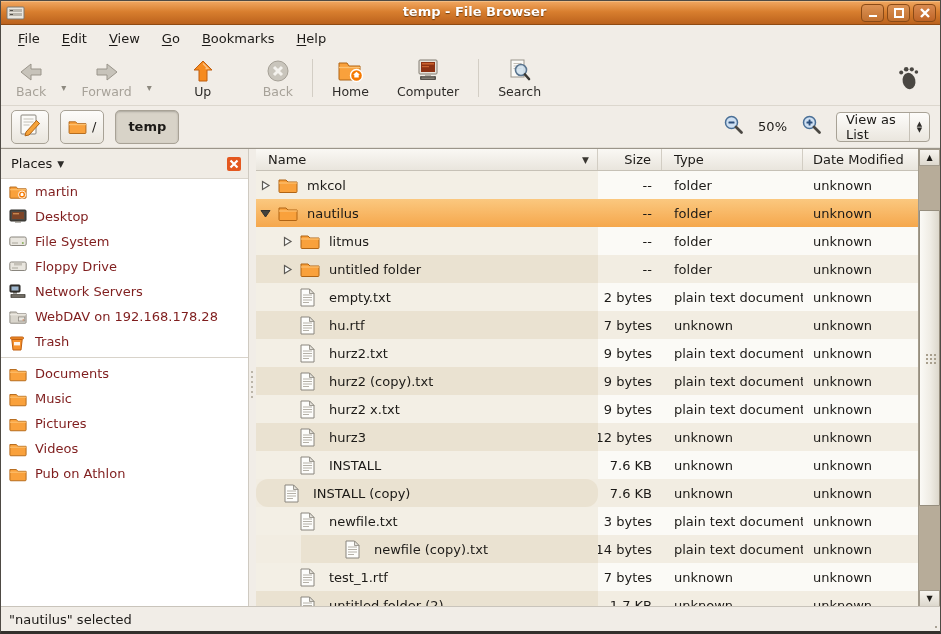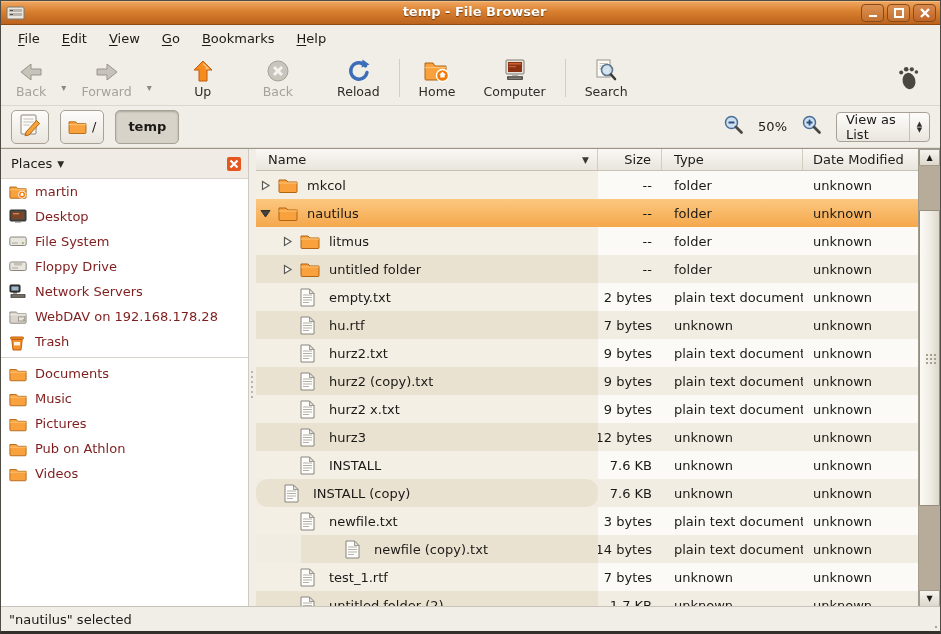--- a/index.html
+++ b/index.html
@@ -189,29 +189,20 @@
     </span>
     <span class="tbtn disabled" style="margin-left:28px;">
       <span class="ticon">
           <svg width="24" height="24" viewBox="0 0 24 24">
             <circle cx="12" cy="12" r="10" fill="#c9c5bc" stroke="#a5a096"></circle>
             <path d="M8 8 L16 16 M16 8 L8 16" stroke="#f4f2ee" stroke-width="3"></path>
           </svg>
         </span>
       <span class="tlabel">Back</span>
     </span>
-    <span class="tbtn" style="margin-left:26px;">
-      <span class="ticon">
-          <svg width="24" height="24" viewBox="0 0 24 24">
-            <path d="M19.5 7 A 8.2 8.2 0 1 0 21 13.5" fill="none" stroke="#3b6db8" stroke-width="3.4" stroke-linecap="round"></path>
-            <path d="M16.5 0.5 L23.5 5.5 L15.5 8.5 z" fill="#3b6db8"></path>
-          </svg>
-        </span>
-      <span class="tlabel">Reload</span>
-    </span>
     <span class="tsep"></span>
     <span class="tbtn">
       <span class="ticon">
           <svg width="26" height="24" viewBox="0 0 26 24">
             <path d="M1 4 h8 l2 3 h11 v13 a1 1 0 0 1 -1 1 H2 a1 1 0 0 1 -1 -1 z" fill="#f9a13c" stroke="#b06414"></path>
             <path d="M1 8.5 h21" stroke="#fcc272" stroke-width="1.3"></path>
             <circle cx="18.5" cy="16.5" r="6" fill="#f57900" stroke="#fff" stroke-width="1.4"></circle>
             <path d="M18.5 12.8 l3.4 3 h-1.2 v2.8 h-4.4 v-2.8 h-1.2 z" fill="#fff"></path>
           </svg>
         </span>
@@ -417,30 +408,30 @@
             </span>
             <span>Pictures</span>
           </div>
           <div class="sb-item">
             <span class="sb-icon">
               <svg width="20" height="16" viewBox="0 0 20 16">
                 <path d="M1 3 h7 l2 2 h9 v9.5 a1 1 0 0 1 -1 1 H2 a1 1 0 0 1 -1 -1 z" fill="#f9a13c" stroke="#b06414"></path>
                 <path d="M1 6 h18" stroke="#fcc272" stroke-width="1.2"></path>
               </svg>
             </span>
-            <span>Pub on Athlon</span>
+            <span>Videos</span>
           </div>
           <div class="sb-item">
             <span class="sb-icon">
               <svg width="20" height="16" viewBox="0 0 20 16">
                 <path d="M1 3 h7 l2 2 h9 v9.5 a1 1 0 0 1 -1 1 H2 a1 1 0 0 1 -1 -1 z" fill="#f9a13c" stroke="#b06414"></path>
                 <path d="M1 6 h18" stroke="#fcc272" stroke-width="1.2"></path>
               </svg>
             </span>
-            <span>Videos</span>
+            <span>Pub on Athlon</span>
           </div>
         </div>
     </div>
     <div class="pane-divider">
         <span class="grip"></span>
       </div>
     <div class="main">
       <div class="list-header">
         <span class="hcell c-name">
           <span>Name</span>

